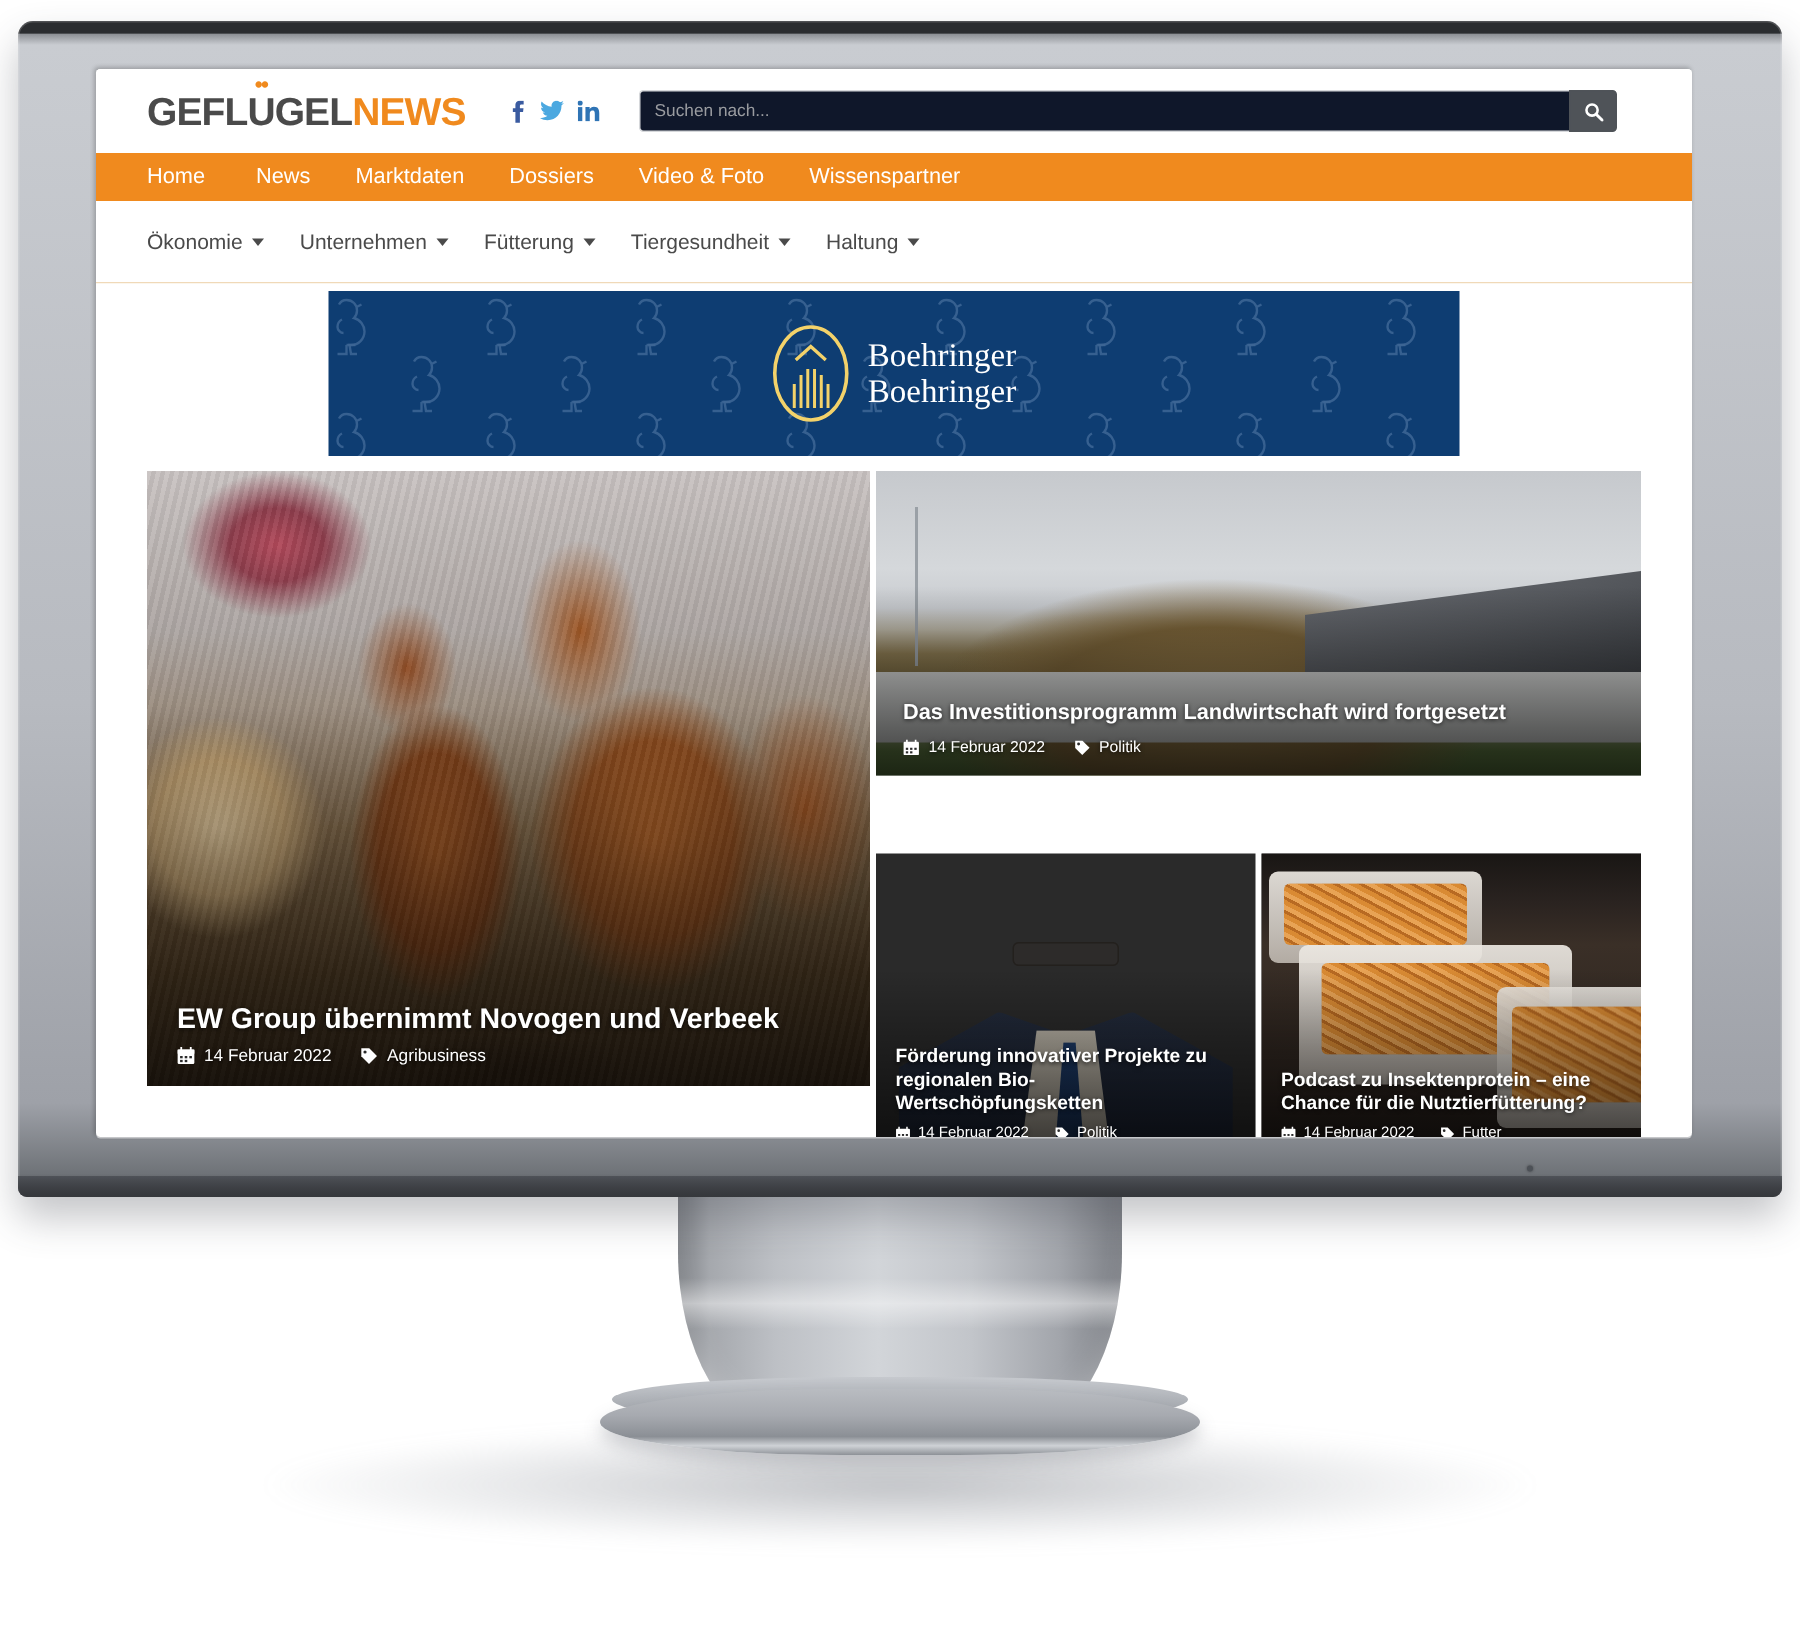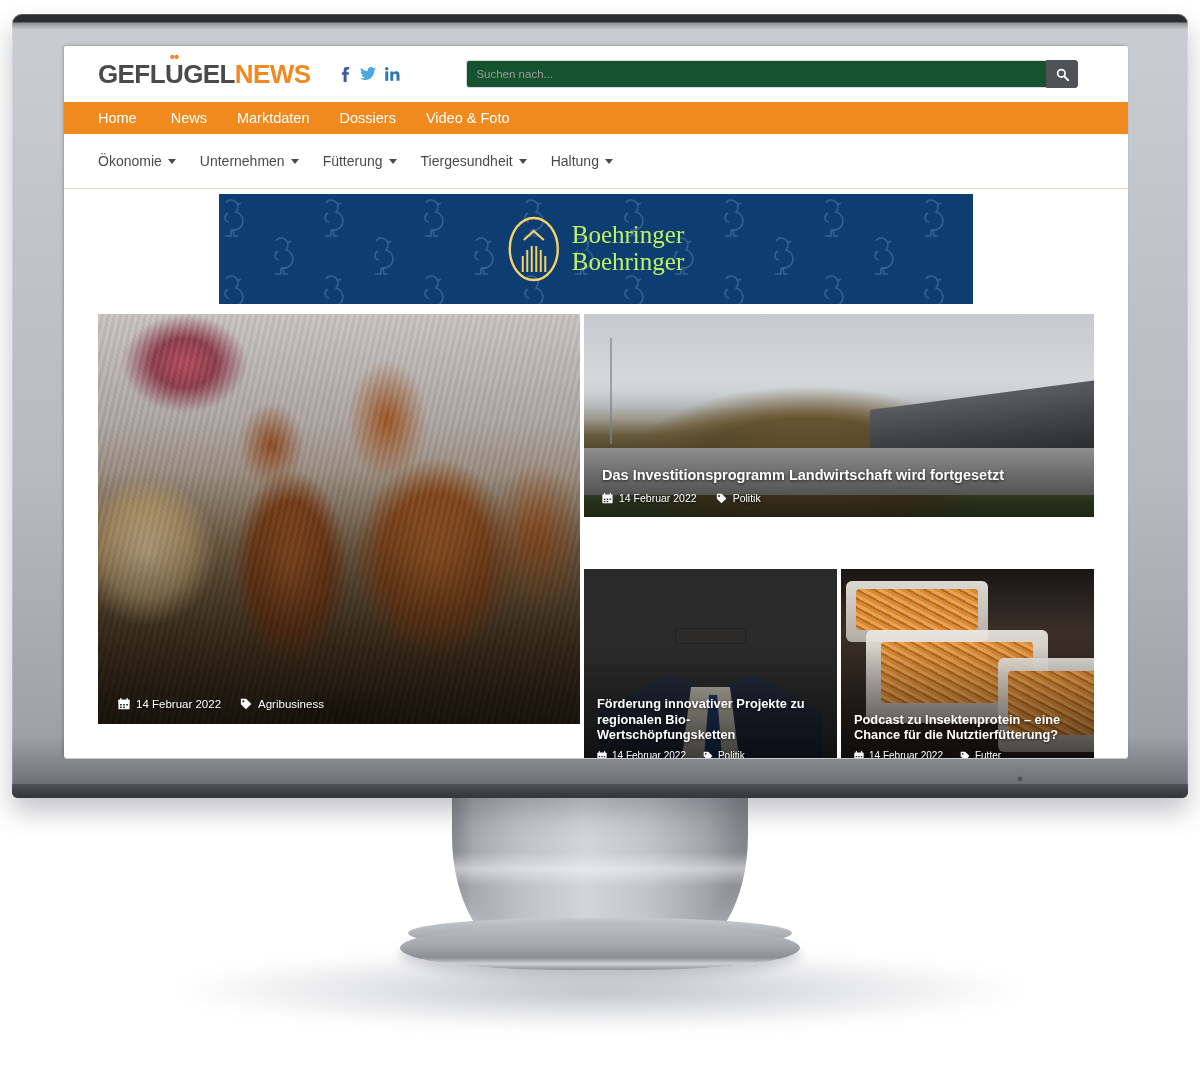--- a/index.html
+++ b/index.html
@@ -186,23 +186,22 @@
   }
   .search-input {
     flex: 1;
     border: 1px solid #d6d8db;
     border-right: none;
     border-radius: 3px 0 0 3px;
     padding: 0 9px;
     font-size: 11.5px;
     color: #9a9ca0;
     font-family: "Liberation Sans", sans-serif;
-    background: #14532d;
+    background: #0f172a;
     outline: none;
-    margin-left: 40px;
   }
   .search-input::placeholder { color: #9a9ca0; }
   .search-btn {
     width: 32px;
     border: 1px solid #4f5358;
     border-radius: 0 3px 3px 0;
     background: #4f5358;
     color: #fff;
     display: flex;
     align-items: center;
@@ -282,23 +281,23 @@
     transform: translate(-50%, -50%);
     display: flex;
     align-items: center;
     gap: 12px;
   }
   .bi-mark {
     width: 52px;
     height: 66px;
   }
   .bi-name {
-    color: #bef264;
+    color: #ffffff;
     font-family: "Liberation Serif", serif;
-    font-size: 25px;
+    font-size: 22px;
     line-height: 1.07;
     white-space: nowrap;
   }
 
   
   .cards {
     display: flex;
     gap: 4px;
     padding: 0 34px 0 34px;
   }
@@ -508,20 +507,21 @@
             </button>
           </div>
         </header>
 
         <nav class="nav-primary">
           <a href="#">Home</a>
           <a href="#">News</a>
           <a href="#">Marktdaten</a>
           <a href="#">Dossiers</a>
           <a href="#">Video &amp; Foto</a>
+          <a href="#">Wissenspartner</a>
         </nav>
 
         <nav class="nav-secondary">
           <div class="item">
             <span>Ökonomie</span>
             <span class="caret"></span>
           </div>
           <div class="item">
             <span>Unternehmen</span>
             <span class="caret"></span>
@@ -598,20 +598,21 @@
           </a>
         </div>
 
         <section class="cards">
 
           <div class="col-left">
             <article class="card card-hero">
               <div class="photo ph-hens"></div>
               <div class="scrim"></div>
               <div class="overlay">
+                <div class="title">EW Group übernimmt Novogen und Verbeek</div>
                 <div class="meta">
                   <svg width="12" height="12" viewBox="0 0 14 14">
                     <rect x="0.5" y="2" width="13" height="11.2" rx="1" fill="#ffffff"></rect>
                     <rect x="0.5" y="2" width="13" height="3.2" fill="#ffffff"></rect>
                     <rect x="2.4" y="7" width="2" height="1.8" fill="#2a2a2a"></rect>
                     <rect x="6" y="7" width="2" height="1.8" fill="#2a2a2a"></rect>
                     <rect x="9.6" y="7" width="2" height="1.8" fill="#2a2a2a"></rect>
                     <rect x="2.4" y="10" width="2" height="1.8" fill="#2a2a2a"></rect>
                     <rect x="6" y="10" width="2" height="1.8" fill="#2a2a2a"></rect>
                     <rect x="2.6" y="0" width="1.4" height="3" fill="#ffffff"></rect>

